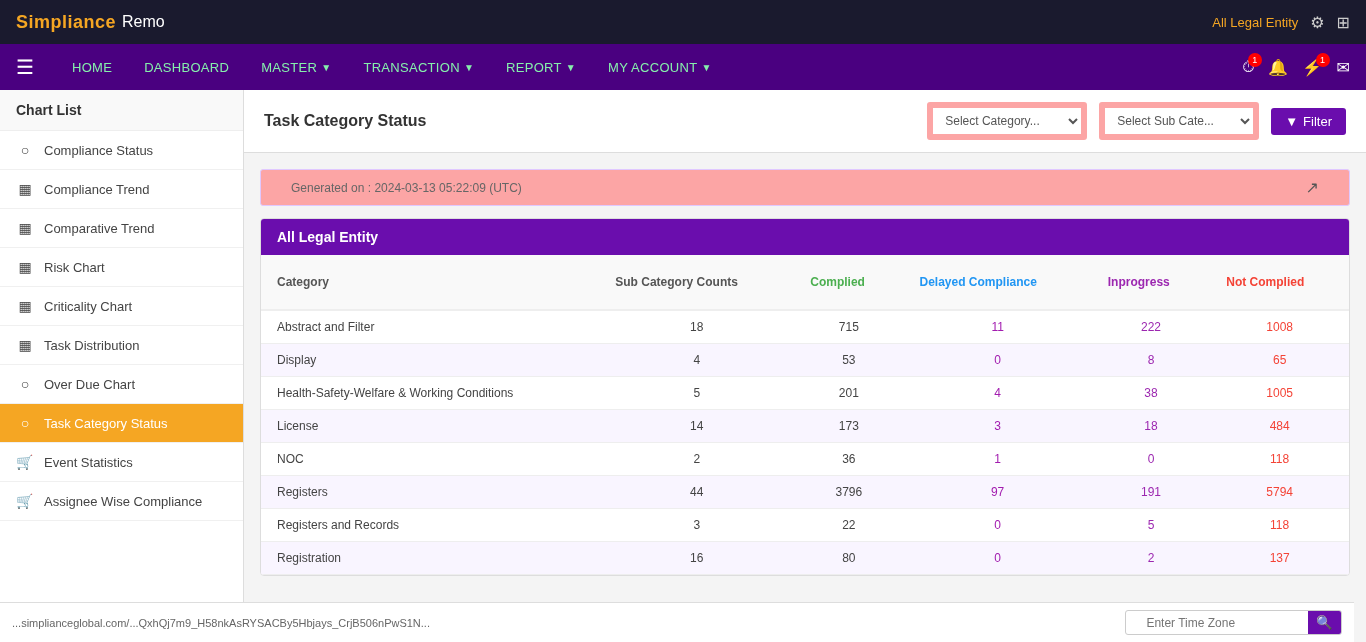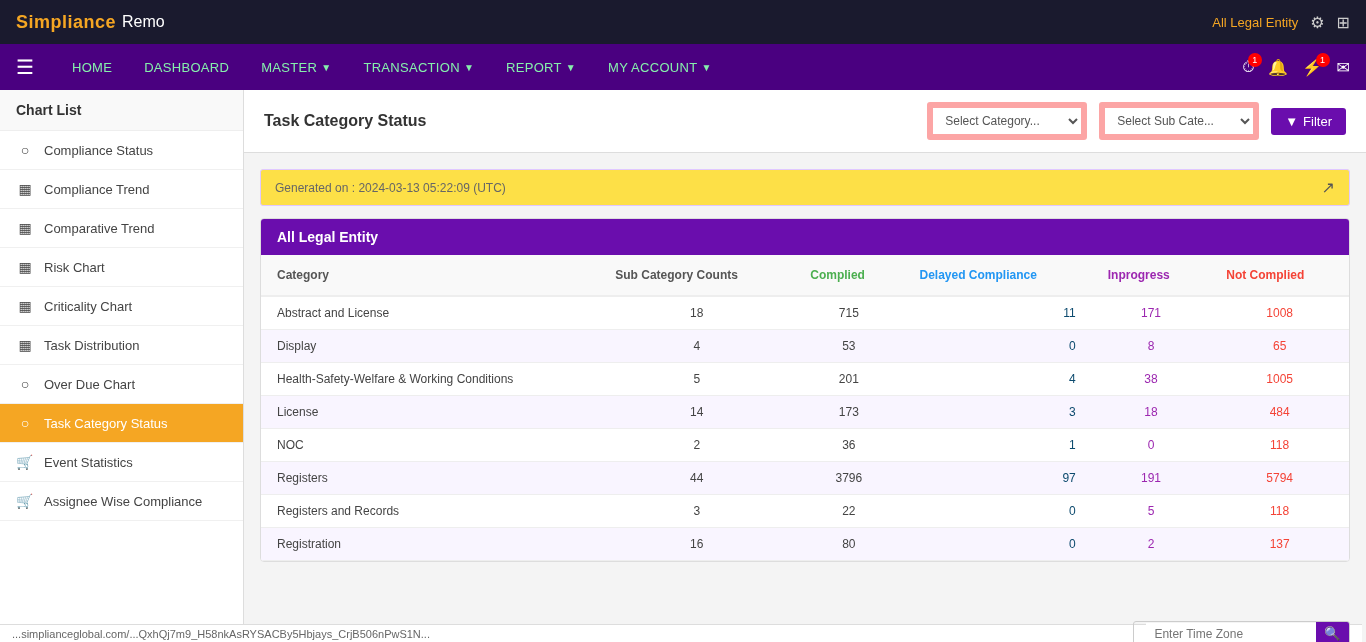--- a/index.html
+++ b/index.html
@@ -187,23 +187,23 @@
       display: flex;
       align-items: center;
       gap: 5px;
     }
 
     
     .content-area {
       padding: 16px;
     }
     .generated-bar {
-      background: #fde047;
+      background: #fca5a5;
       border: 1px solid #e0c8ff;
-      padding: 8px 14px;
+      padding: 8px 30px;
       border-radius: 3px;
       font-size: 12px;
       color: #666;
       margin-bottom: 12px;
       display: flex;
       align-items: center;
       justify-content: space-between;
     }
     .export-icon {
       color: #555;
@@ -226,66 +226,66 @@
       font-weight: bold;
     }
     .data-table {
       width: 100%;
       border-collapse: collapse;
     }
     .data-table thead tr {
       background: #f9f9f9;
     }
     .data-table thead th {
-      padding: 13px 16px;
+      padding: 20px 16px;
       text-align: left;
       font-size: 12px;
       font-weight: bold;
       color: #555;
       border-bottom: 2px solid #eee;
     }
     .data-table thead th.col-complied { color: #4caf50; }
     .data-table thead th.col-delayed { color: #2196f3; }
     .data-table thead th.col-inprogress { color: #9c27b0; }
     .data-table thead th.col-notcomplied { color: #f44336; }
     .data-table tbody tr:nth-child(even) { background: #f9f5ff; }
     .data-table tbody tr:nth-child(odd) { background: #fff; }
     .data-table tbody td {
       padding: 9px 16px;
       font-size: 12px;
       color: #444;
       border-bottom: 1px solid #eee;
     }
     .data-table tbody td.text-center { text-align: center; }
-    .data-table tbody td.col-delayed { color: #0c4a6e; text-align: right; }
+    .data-table tbody td.col-delayed { color: #a21caf; text-align: center; }
     .data-table tbody td.col-inprogress { color: #9c27b0; text-align: center; }
     .data-table tbody td.col-notcomplied { color: #f44336; text-align: center; }
     .data-table tbody td.col-complied { text-align: center; }
 
     
     .table-scroll-wrap {
       overflow-y: auto;
       max-height: 380px;
     }
 
     
     .bottom-bar {
       position: fixed;
       bottom: 0;
       left: 0;
-      right: 4px;
+      right: 12px;
       background: #fff;
       border-top: 1px solid #ddd;
       display: flex;
       align-items: center;
       justify-content: space-between;
       padding: 5px 12px;
       font-size: 11px;
       color: #666;
-      height: 18px;
+      height: 40px;
     }
     .bottom-search {
       display: flex;
       align-items: center;
       border: 1px solid #ccc;
       border-radius: 3px;
       overflow: hidden;
     }
     .bottom-search input {
       border: none;
@@ -440,25 +440,25 @@
                 <th>Category</th>
                 <th class="text-center">Sub Category Counts</th>
                 <th class="col-complied">Complied</th>
                 <th class="col-delayed">Delayed Compliance</th>
                 <th class="col-inprogress">Inprogress</th>
                 <th class="col-notcomplied">Not Complied</th>
               </tr>
             </thead>
             <tbody id="table-body">
             <tr>
-      <td>Abstract and License</td>
+      <td>Abstract and Filter</td>
       <td class="text-center">18</td>
       <td class="col-complied">715</td>
       <td class="col-delayed">11</td>
-      <td class="col-inprogress">171</td>
+      <td class="col-inprogress">222</td>
       <td class="col-notcomplied">1008</td>
     </tr>
                 <tr>
       <td>Display</td>
       <td class="text-center">4</td>
       <td class="col-complied">53</td>
       <td class="col-delayed">0</td>
       <td class="col-inprogress">8</td>
       <td class="col-notcomplied">65</td>
     </tr>

